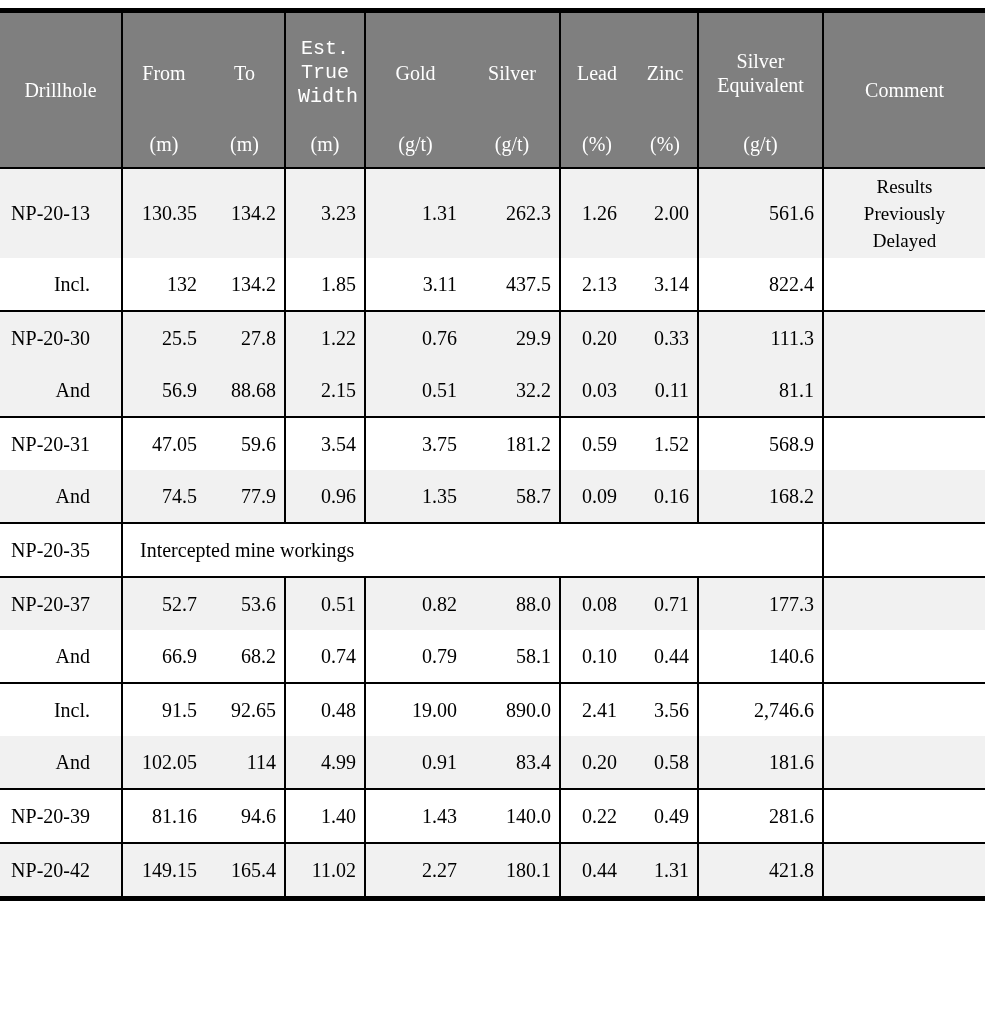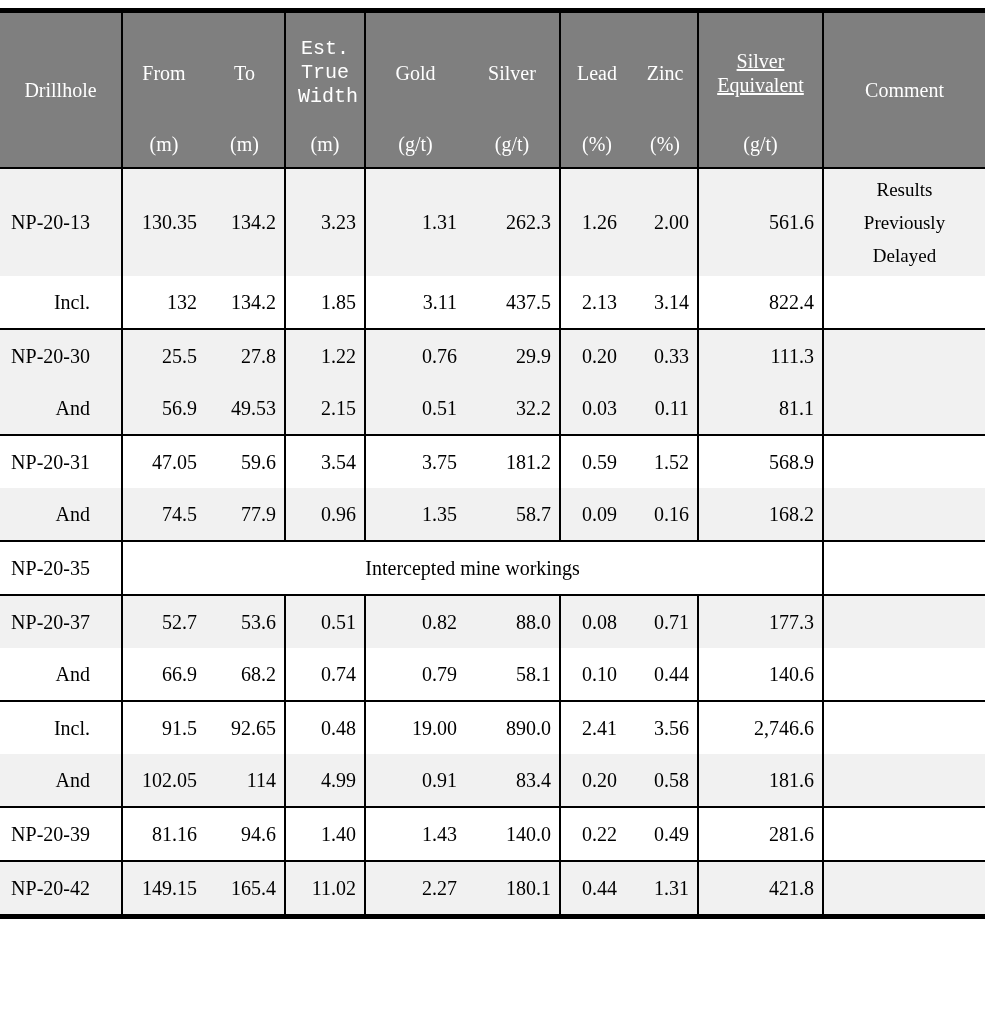--- a/index.html
+++ b/index.html
@@ -10,31 +10,31 @@
   
   .bR{border-right:2px solid #000;}
   
   thead th{background:#7f7f7f;color:#ffffff;font-weight:normal;font-size:20px;
         height:154px;padding:0;vertical-align:middle;border-bottom:2px solid #000;}
   .thflex{display:flex;flex-direction:column;height:154px;}
   .thlabel{flex:1;display:flex;align-items:center;justify-content:center;text-align:center;line-height:24px;}
   .thunit{height:34px;display:flex;align-items:flex-start;justify-content:center;font-size:20px;}
   .thfull{display:flex;height:134px;align-items:center;justify-content:center;text-align:center;}
   th.c-width .thlabel span{display:inline-block;max-width:54px;font-family:Liberation Mono, monospace;}
-  th.c-silvereq .thlabel span{display:inline-block;max-width:104px;text-decoration:underline;}
+  th.c-silvereq .thlabel span{display:inline-block;max-width:104px;}
   
   tbody td{font-size:20px;height:44px;padding:2px 8px 2px 0;vertical-align:middle;
         text-align:right;white-space:nowrap;}
   tbody tr.shaded td{background:#f1f1f1;}
   tbody tr.sec td{border-bottom:2px solid #000;}
   td.c-drill{padding-right:31px;}
   td.c-lead{padding-right:16px;}
-  td.c-comment{text-align:center;padding:4px 4px;white-space:normal;font-size:19px;line-height:33px;}
+  td.c-comment{text-align:center;padding:4px 4px;white-space:normal;font-size:19px;line-height:27px;}
   td.c-comment span{display:inline-block;max-width:100px;}
-  td.spancell{text-align:center;padding:2px 8px;white-space:nowrap;}
+  td.spancell{text-align:left;padding:2px 17px;white-space:nowrap;}
 </style>
 </head>
 <body>
 
 <div class="page">
   <table class="drill">
     <colgroup>
       <col style="width:122px">
         <col style="width:83px">
         <col style="width:80px">
@@ -153,21 +153,21 @@
           <td class="c-gold">0.76</td>
           <td class="c-silver bR">29.9</td>
           <td class="c-lead">0.20</td>
           <td class="c-zinc bR">0.33</td>
           <td class="c-silver_eq bR">111.3</td>
           <td class="c-comment"></td>
         </tr>
         <tr class="shaded sec">
           <td class="c-drill bR">And</td>
           <td class="c-from">56.9</td>
-          <td class="c-to bR">49.53</td>
+          <td class="c-to bR">88.68</td>
           <td class="c-width bR">2.15</td>
           <td class="c-gold">0.51</td>
           <td class="c-silver bR">32.2</td>
           <td class="c-lead">0.03</td>
           <td class="c-zinc bR">0.11</td>
           <td class="c-silver_eq bR">81.1</td>
           <td class="c-comment"></td>
         </tr>
         <tr>
           <td class="c-drill bR">NP-20-31</td>

